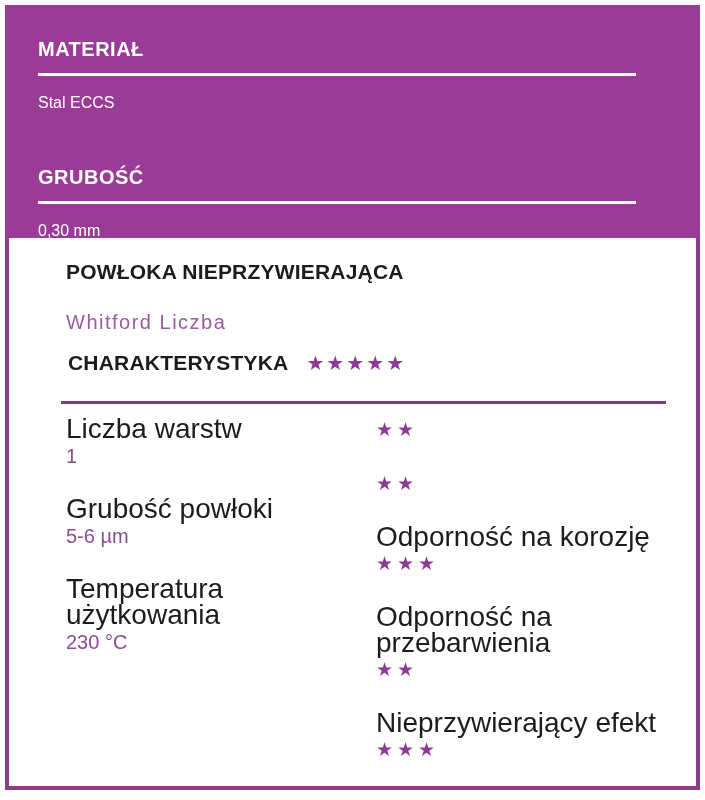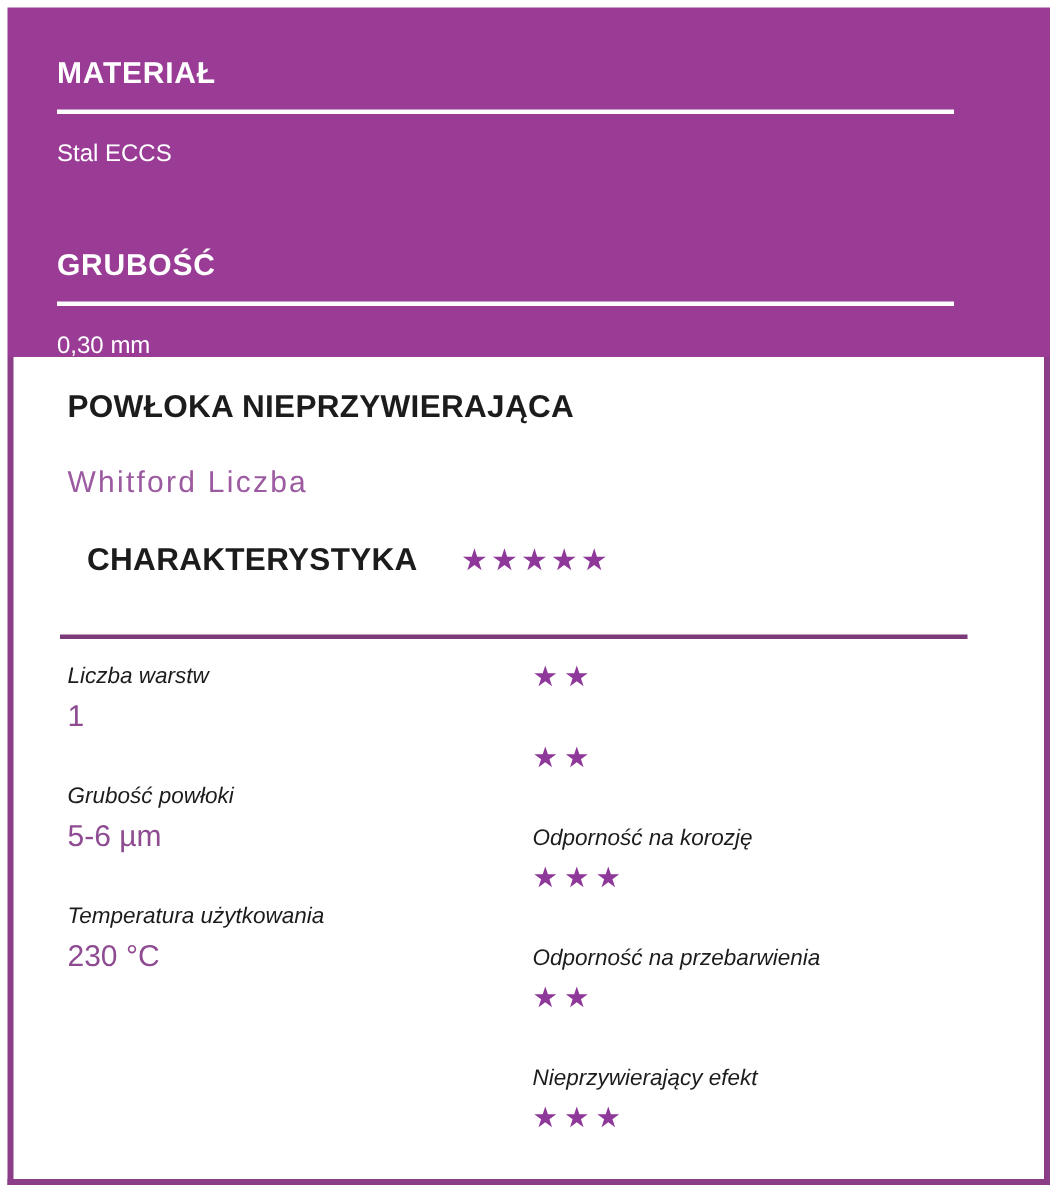--- a/index.html
+++ b/index.html
@@ -52,21 +52,21 @@
     margin-top: 16px;
   }
   .hdr-sec + .hdr-sec { margin-top: 52px; }
 
   
   .card {
     background: #ffffff;
     border: 4px solid var(--card-border);
     border-top: none;
     height: 552px;
-    padding: 22px 20px 0 36px;
+    padding: 22px 20px 0 57px;
     overflow: hidden;
   }
   .card-title {
     margin: 0;
     font-size: 21px;
     font-weight: 700;
     line-height: 24px;
     letter-spacing: 0.2px;
     color: var(--text);
   }
@@ -76,21 +76,21 @@
     line-height: 24px;
     letter-spacing: 1.5px;
     color: var(--brand-text);
   }
   .chars {
     margin-top: 14px;
     display: flex;
     align-items: center;
   }
   .chars-label {
-    margin: 13px;
+    margin: 2px;
     font-size: 21px;
     font-weight: 700;
     line-height: 26px;
     letter-spacing: 0.2px;
     color: var(--text);
   }
   .chars-stars {
     margin-left: 16px;
     font-size: 20px;
     line-height: 26px;
@@ -106,24 +106,23 @@
   
   .cols {
     display: flex;
     margin-top: 12px;
   }
   .col { display: flex; flex-direction: column; }
   .col-left  { width: 310px; }
   .col-right { width: 300px; }
   .prop { margin-bottom: 26px; }
   .prop-label {
-    font-size: 15px;
+    font-size: 28px;
     line-height: 26px;
     color: var(--text);
-    font-style: italic;
   }
   .prop-value {
     font-size: 20px;
     line-height: 28px;
     color: var(--value);
   }
   .prop-stars {
     font-size: 19px;
     line-height: 28px;
     letter-spacing: 4px;

